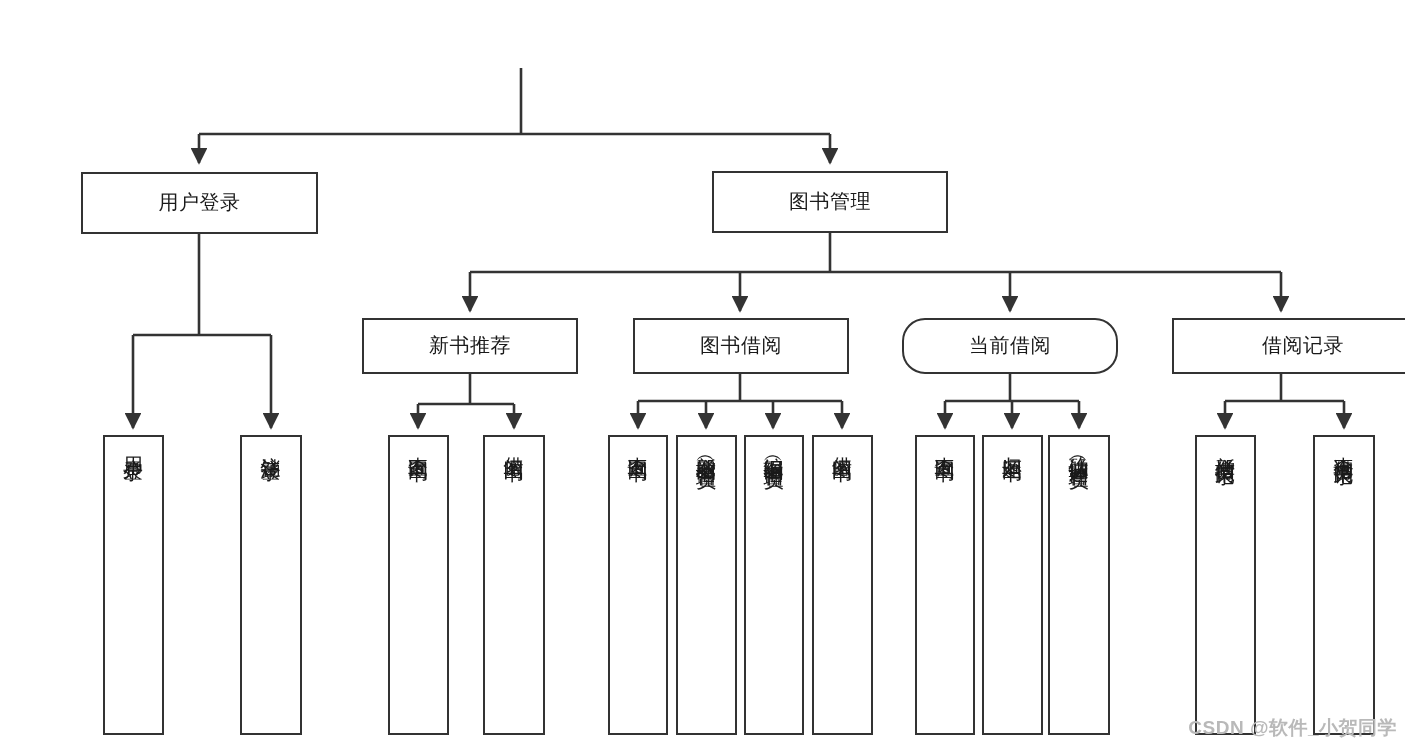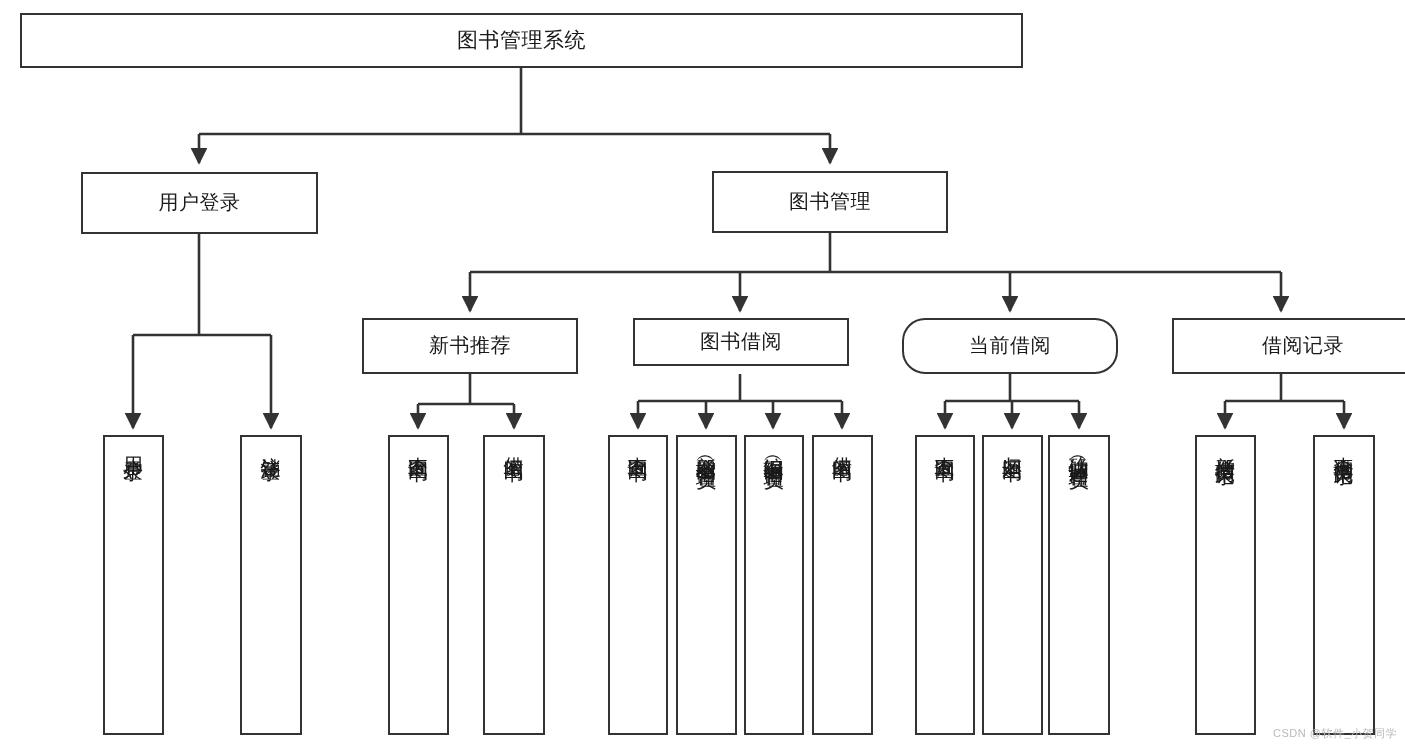--- a/index.html
+++ b/index.html
@@ -62,25 +62,26 @@
     text-orientation: upright;
     font-size: 20px;
     line-height: 1.0;
     letter-spacing: 2px;
     white-space: nowrap;
   }
   .watermark {
     position: absolute;
     right: 8px;
     bottom: 6px;
-    font-size: 11px;
+    font-size: 19px;
     color: #b9b9b9;
     letter-spacing: 0.5px;
     z-index: 3;
     white-space: nowrap;
+    font-weight: bold;
   }
 </style>
 </head>
 <body>
 
 <div id="canvas">
 
   <svg id="edges" viewBox="0 0 1405 747" xmlns="http://www.w3.org/2000/svg">
     <defs>
       <marker id="arrow" viewBox="0 0 10 10" refX="9" refY="5" markerWidth="6.5" markerHeight="6.5" orient="auto-start-reverse">
@@ -124,35 +125,32 @@
       <path d="M 1012 401 L 1012 428" marker-end="url(#arrow)"></path>
       <path d="M 1079 401 L 1079 428" marker-end="url(#arrow)"></path>
 
       <path d="M 1281 374 L 1281 401"></path>
       <path d="M 1225 401 L 1344 401"></path>
       <path d="M 1225 401 L 1225 428" marker-end="url(#arrow)"></path>
       <path d="M 1344 401 L 1344 428" marker-end="url(#arrow)"></path>
     </g>
   </svg>
 
-  <div class="node horiz root" style="left:20px; top:13px; width:1003px; height:55px;">
-    <span class="node-label">图书管理系统</span>
-  </div>
 
   <div class="node horiz" style="left:81px; top:172px; width:237px; height:62px;">
     <span class="node-label">用户登录</span>
   </div>
   <div class="node horiz" style="left:362px; top:318px; width:216px; height:56px;">
     <span class="node-label">新书推荐</span>
   </div>
 
   <div class="node horiz" style="left:712px; top:171px; width:236px; height:62px;">
     <span class="node-label">图书管理</span>
   </div>
-  <div class="node horiz" style="left:633px; top:318px; width:216px; height:48px;">
+  <div class="node horiz" style="left:633px; top:318px; width:216px; height:56px;">
     <span class="node-label">图书借阅</span>
   </div>
   <div class="node horiz" style="left:902px; top:318px; width:216px; height:56px;border-radius:23px;">
     <span class="node-label">当前借阅</span>
   </div>
   <div class="node horiz" style="left:1172px; top:318px; width:262px; height:56px;">
     <span class="node-label">借阅记录</span>
   </div>
 
   <div class="node vert" style="left:103px; top:435px; width:61px; height:300px;">

